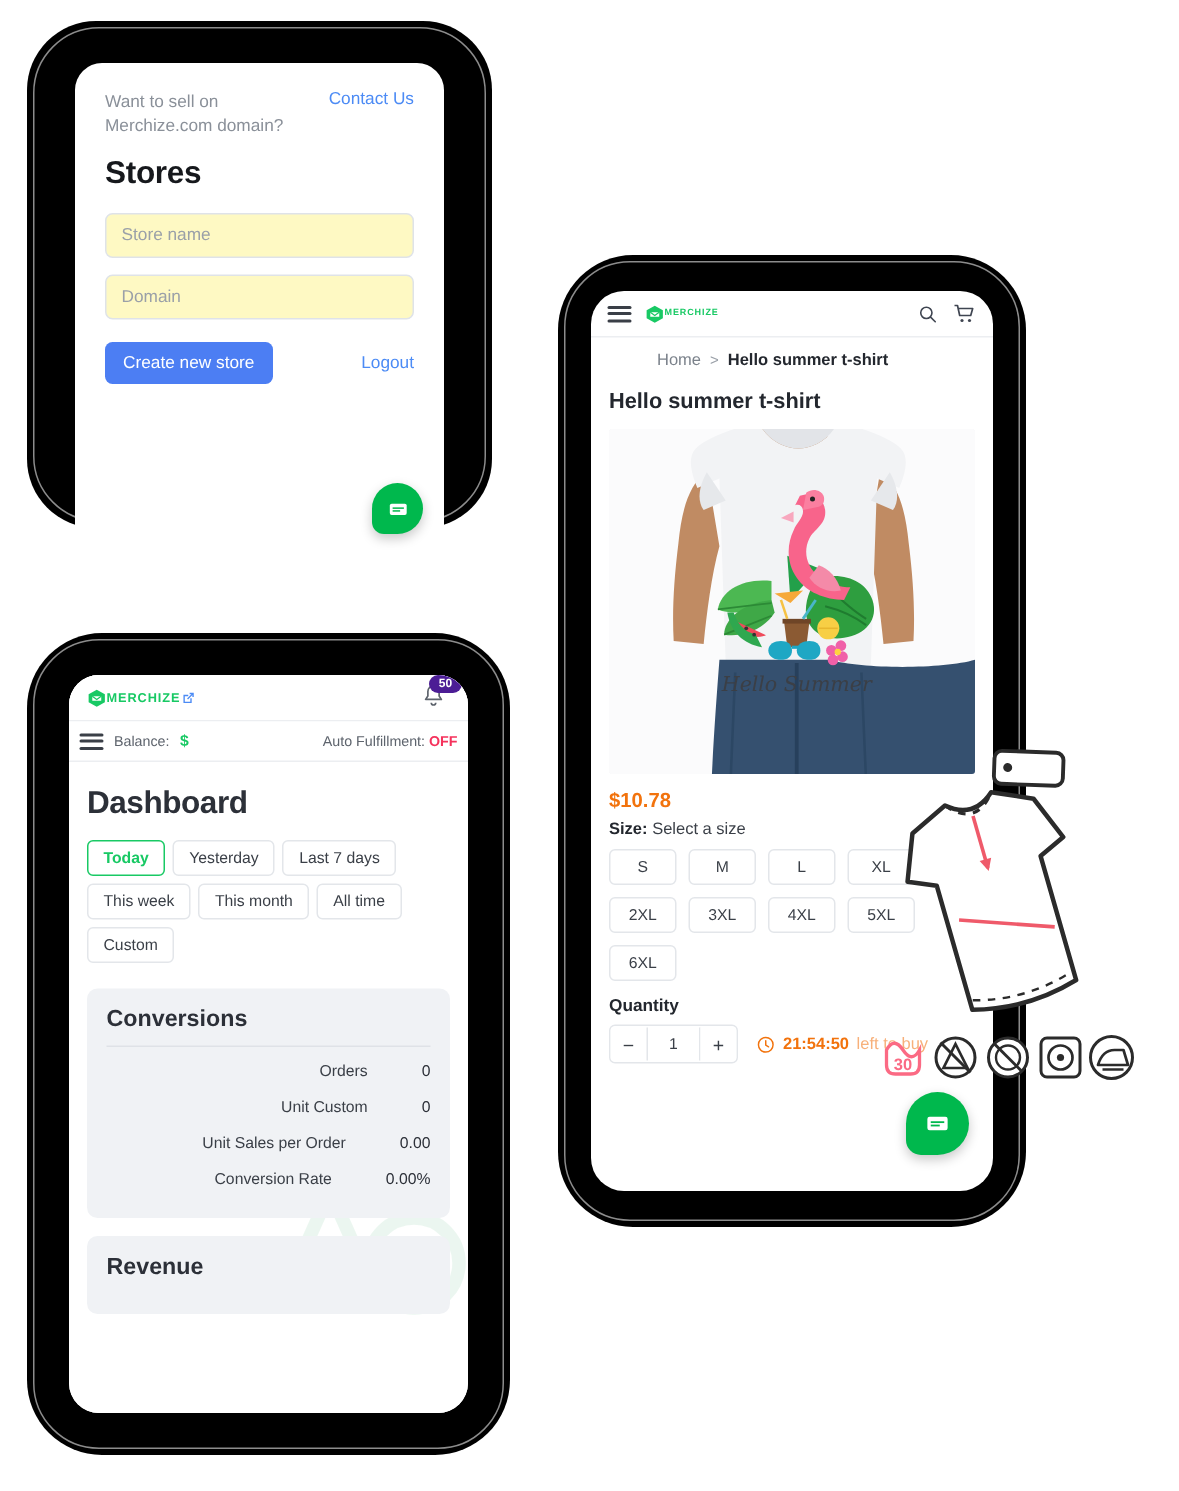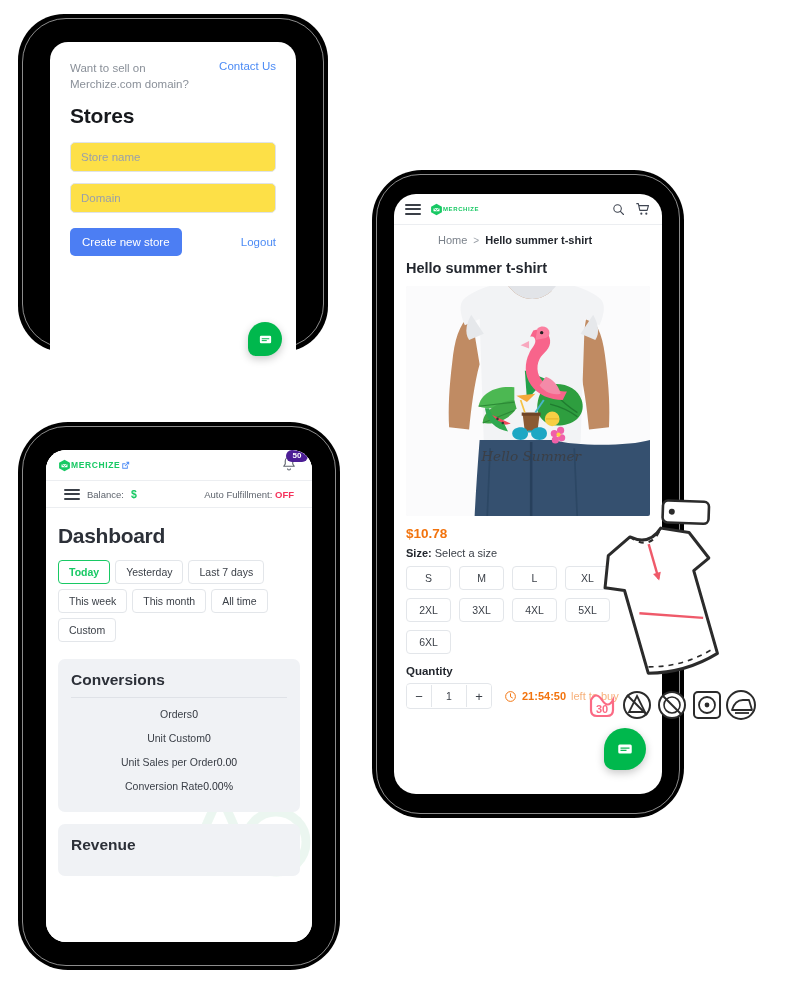--- a/index.html
+++ b/index.html
@@ -32,21 +32,21 @@
   #phone-product .screen{left:22px;top:24px;width:268px;height:600px;border-radius:22px;}
 
   
   .st-body{padding:18px 20px 0 20px;}
   .st-toprow{display:flex;justify-content:space-between;align-items:flex-start;gap:8px;}
   .st-promo{font-size:11.5px;line-height:16px;color:#8a9099;max-width:150px;}
   .st-contact{font-size:11.5px;color:#4c8bf5;white-space:nowrap;cursor:pointer;}
   .st-title{font-size:21px;font-weight:bold;color:#16181c;margin:12px 0 14px;letter-spacing:-.2px;}
   .st-input{
     width:100%;box-sizing:border-box;height:30px;border:1px solid #dfe3e8;border-radius:5px;
-    background:#fde047;font-size:11.5px;color:#2b2f36;padding:0 10px;outline:none;
+    background:#fef9c3;font-size:11.5px;color:#2b2f36;padding:0 10px;outline:none;
     font-family:inherit;margin-bottom:11px;
   }
   .st-input::placeholder{color:#9aa0a8;}
   .st-actions{display:flex;justify-content:space-between;align-items:center;margin-top:4px;}
   .st-create{
     background:#4c7ef3;color:#fff;border:0;border-radius:5px;height:28px;padding:0 12px;
     font-size:11.5px;font-family:inherit;cursor:pointer;
   }
   .st-logout{font-size:11.5px;color:#4c8bf5;cursor:pointer;}
 
@@ -74,21 +74,21 @@
   .wordmark{font-size:8.5px;font-weight:bold;color:#18c964;letter-spacing:.6px;}
   .extlink{width:11px;height:11px;display:block;}
   .bellwrap{position:relative;width:20px;height:20px;}
   .badge{
     position:absolute;top:-5px;right:-8px;background:#4c1d95;color:#fff;border-radius:7px;
     font-size:8px;line-height:12px;height:12px;min-width:16px;text-align:center;padding:0 3px;
     font-weight:bold;
   }
   .db-subbar{
     height:26px;display:flex;align-items:center;justify-content:space-between;
-    padding:0 18px;border-bottom:1px solid #eceef1;background:#fff;position:relative;z-index:2;
+    padding:0 7px;border-bottom:1px solid #eceef1;background:#fff;position:relative;z-index:2;
   }
   .sb-left{display:flex;align-items:center;gap:7px;}
   .burger{width:16px;display:flex;flex-direction:column;gap:2.5px;cursor:pointer;}
   .burger i{display:block;height:2px;background:#3a3f47;border-radius:1px;}
   .sb-label{font-size:9.5px;color:#5e646d;}
   .sb-dollar{font-size:10.5px;color:#18c964;font-weight:bold;}
   .sb-right{font-size:9.5px;color:#5e646d;}
   .sb-off{color:#f5325c;font-weight:bold;}
 
   .db-content{position:relative;z-index:1;padding:14px 12px 0;}
@@ -97,21 +97,21 @@
   .chip{
     border:1px solid #e3e6ea;background:#fff;border-radius:4px;margin:0 5px 5px 0;
     padding:5px 10px;font-size:10.5px;color:#3a3f47;cursor:pointer;font-family:inherit;
   }
   .chip.active{border-color:#18c964;color:#18c964;font-weight:bold;}
   .card{
     background:#f0f2f5;border-radius:7px;padding:12px 13px 14px;margin-top:12px;position:relative;z-index:1;
   }
   .card-title{font-size:15.5px;font-weight:bold;color:#2c3038;margin:0 0 8px;}
   .card-rule{height:1px;background:#dfe2e7;margin:0 0 4px;}
-  .krow{display:flex;justify-content:center;align-items:center;padding:6px 0;font-size:10.5px;color:#3a3f47;}
+  .krow{display:flex;justify-content:flex-end;align-items:center;padding:6px 0;font-size:10.5px;color:#3a3f47;gap:36px;}
   .kval{color:#2c3038;}
 
   
   .pr-top{
     height:30px;display:flex;align-items:center;justify-content:space-between;
     padding:0 11px;border-bottom:1px solid #eceef1;
   }
   .pr-top-left{display:flex;align-items:center;gap:9px;}
   .pr-icons{display:flex;align-items:center;gap:9px;}
   .crumb{display:flex;align-items:center;gap:6px;padding:9px 12px 0;font-size:11px;margin-left:32px;}

